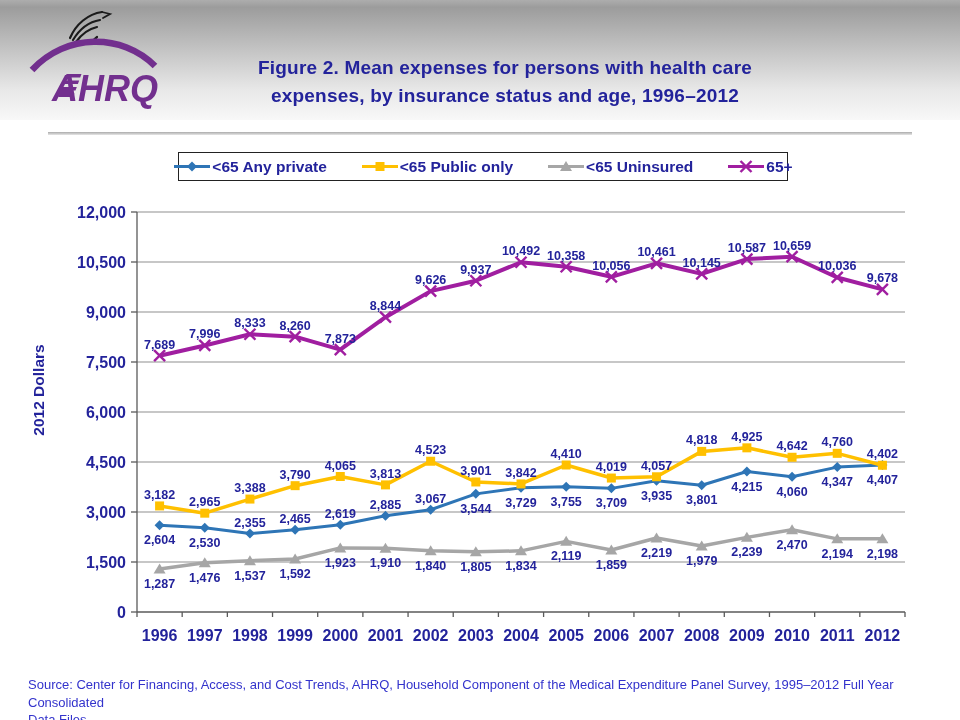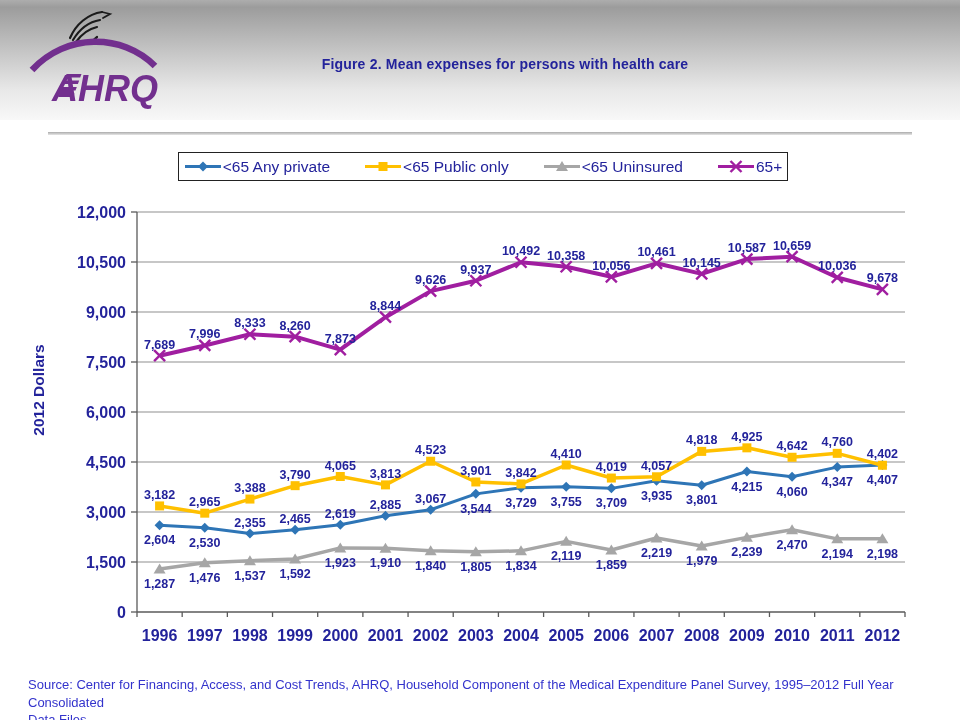--- a/index.html
+++ b/index.html
@@ -14,35 +14,35 @@
     width:960px;height:720px;position:relative;overflow:hidden;
     background:#ffffff;font-family:"Liberation Sans",sans-serif;
   }
   .header{
     position:absolute;top:0;left:0;width:960px;height:120px;
     background:linear-gradient(180deg,#ADADAD 0%,#9C9C9C 6%,#C2C2C2 40%,#E8E8E8 75%,#F8F8F8 100%);
   }
   .logo{position:absolute;top:4px;left:26px;width:140px;height:110px;}
   .title{
     position:absolute;top:54px;left:180px;width:650px;text-align:center;
-    color:var(--navy);font-size:14px;font-weight:bold;line-height:1.45;
+    color:var(--navy);font-size:19px;font-weight:bold;line-height:1.45;
     letter-spacing:0.2px;
   }
   .divider{
     position:absolute;top:132px;left:48px;width:864px;height:3px;
     background:linear-gradient(180deg,#ABABAB,#E6E6E6);
   }
   .legend{
     position:absolute;top:152px;left:178px;width:610px;height:29px;
     border:1.5px solid #222;background:#fff;box-sizing:border-box;
     display:flex;align-items:center;justify-content:center;gap:34px;
   }
   .legend-item{
     display:flex;align-items:center;gap:1px;
-    color:var(--navy);font-weight:normal;font-size:15.5px;white-space:nowrap;
+    color:var(--navy);font-weight:bold;font-size:15.5px;white-space:nowrap;
   }
   svg.chart{position:absolute;left:0;top:0;width:960px;height:720px;}
   .ytick,.xtick{font:bold 16px "Liberation Sans",sans-serif;fill:var(--navy);}
   .dlabel{font:bold 12.5px "Liberation Sans",sans-serif;fill:var(--navy);}
   .ytitle{font:bold 15.5px "Liberation Sans",sans-serif;fill:var(--navy);}
   .footer{
     position:absolute;left:28px;top:676px;width:908px;
     color:var(--srcblue);font-size:13px;line-height:1.35;
   }
 </style>
@@ -64,20 +64,21 @@
     <rect x="20" y="70" width="15" height="3.6"></rect>
     <rect x="20" y="76.5" width="15" height="3.6"></rect>
     <rect x="20" y="83" width="15" height="3.6"></rect>
     <rect x="20" y="89.5" width="15" height="3.6"></rect>
   </g>
   <text x="26" y="97" font-family="Liberation Sans, sans-serif" font-size="36" font-weight="bold" font-style="italic" fill="#722F8E">AHRQ</text>
 </svg>
 
 <div class="title">
   <div>Figure 2. Mean expenses for persons with health care</div>
+  <div>expenses, by insurance status and age, 1996–2012</div>
 </div>
 
 <div class="divider"></div>
 
 <div class="legend" id="legend">
     <div class="legend-item">
       <svg width="38" height="15">
         <line x1="1" x2="37" y1="7.5" y2="7.5" stroke="#2E75B6" stroke-width="3"></line>
         <path d="M 19 2.5 L 24 7.5 L 19 12.5 L 14 7.5 Z" fill="#2E75B6"></path>
       </svg>

